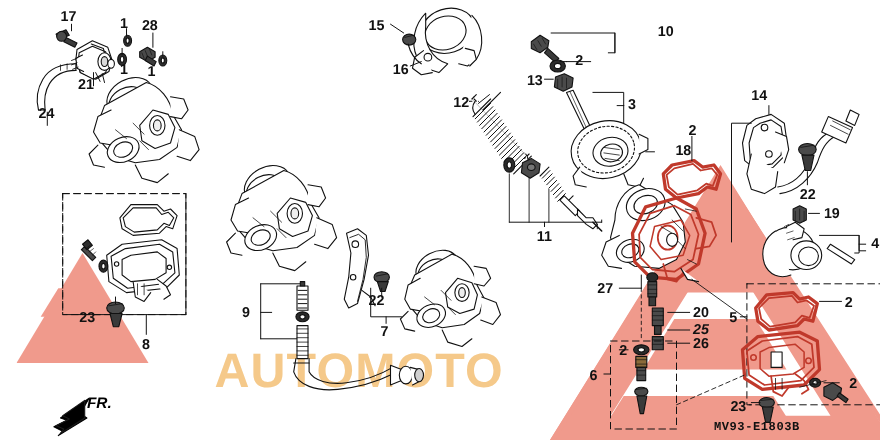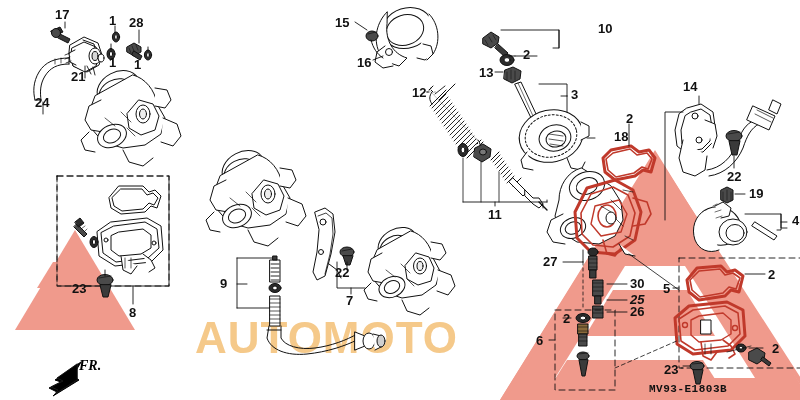--- a/index.html
+++ b/index.html
@@ -29,21 +29,21 @@
     font-family:"Liberation Mono", monospace;
     font-weight:700;
     font-size:11px;
     letter-spacing:0.5px;
     color:#111111;
     white-space:nowrap;
     text-align:right;
   }
   .frtext{
     position:absolute;
-    font-family:Liberation Serif, serif;
+    font-family:Liberation Sans, sans-serif;
     font-weight:700;
     font-style:italic;
     font-size:14px;
     color:#000000;
     white-space:nowrap;
   }
   .wmtext{
     position:absolute;
     font-family:"Liberation Sans", sans-serif;
     font-weight:700;
@@ -584,21 +584,21 @@
     <div class="lbl" style="left:777px;top:214px;">4</div>
     <div class="lbl" style="left:611px;top:112px;">2</div>
 
     <div class="lbl" style="left:114px;top:306px;">8</div>
     <div class="lbl" style="left:57px;top:282px;">23</div>
     <div class="lbl" style="left:205px;top:277px;">9</div>
     <div class="lbl" style="left:331px;top:294px;">7</div>
     <div class="lbl" style="left:320px;top:266px;">22</div>
 
     <div class="lbl" style="left:528px;top:255px;">27</div>
-    <div class="lbl" style="left:615px;top:277px;">30</div>
+    <div class="lbl" style="left:615px;top:277px;">20</div>
     <div class="lbl" style="left:615px;top:293px;font-style:italic;">25</div>
     <div class="lbl" style="left:615px;top:305px;">26</div>
     <div class="lbl" style="left:648px;top:282px;">5</div>
     <div class="lbl" style="left:548px;top:312px;">2</div>
     <div class="lbl" style="left:521px;top:334px;">6</div>
     <div class="lbl" style="left:753px;top:268px;">2</div>
     <div class="lbl" style="left:757px;top:342px;">2</div>
     <div class="lbl" style="left:649px;top:363px;">23</div>
 
     <div class="frtext" style="left:64px;top:358px;">FR.</div>

